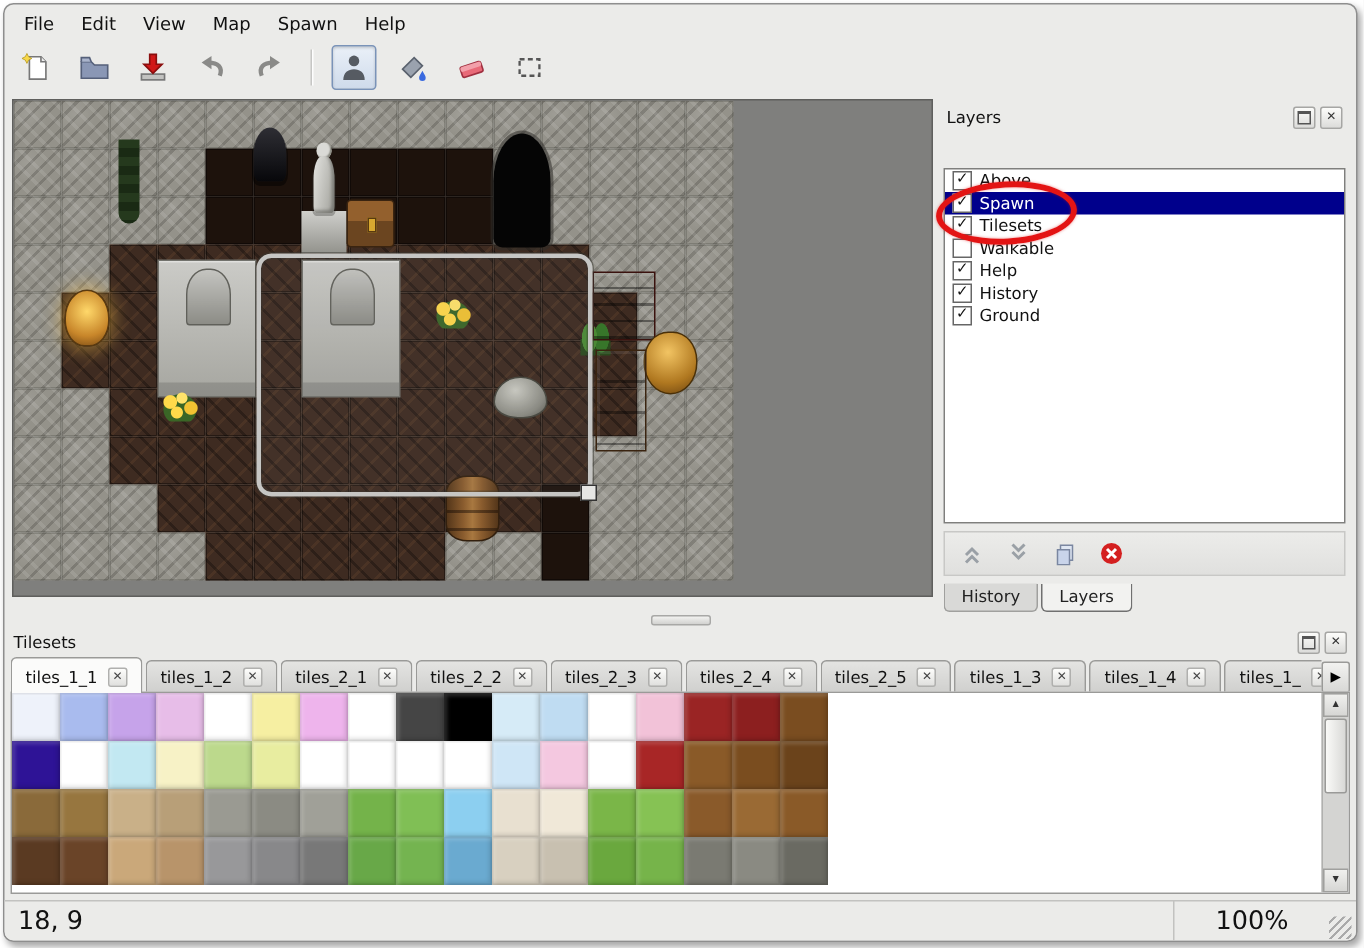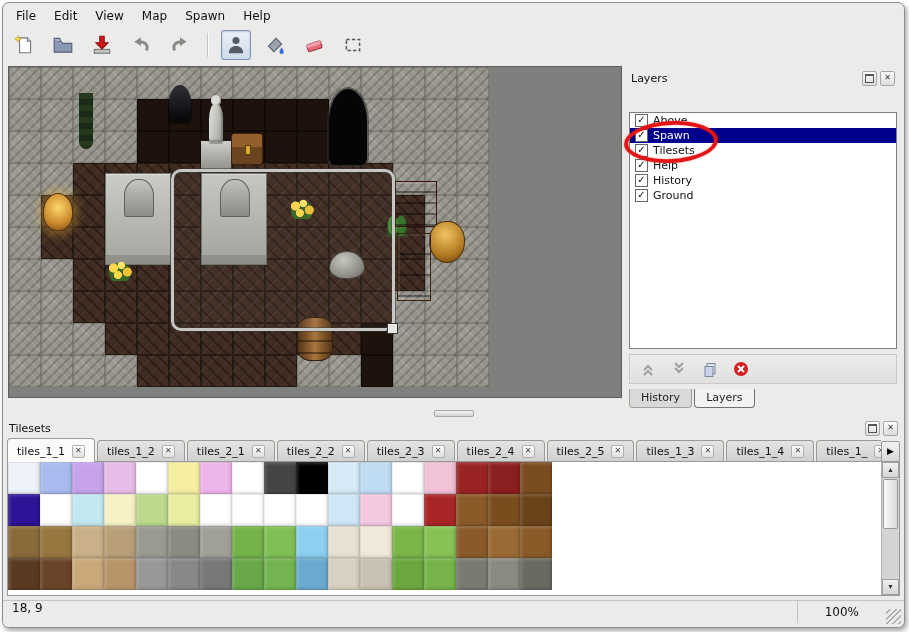--- a/index.html
+++ b/index.html
@@ -136,21 +136,21 @@
     inset 2px 2px 3px rgba(255,255,255,.18),inset -2px -2px 3px rgba(0,0,0,.12);}
   .sb{position:absolute;right:0;top:0;bottom:0;width:17px;background:#d4d4d2;border-left:1px solid #b0b0ae;
     display:flex;flex-direction:column;}
   .sb-btn{height:16px;border:1px solid #a0a09e;background:linear-gradient(#f0f0ee,#d6d6d4);
     font-size:7px;line-height:14px;text-align:center;color:#333;padding:0;}
   .sb-track{flex:1;position:relative;}
   .sb-thumb{position:absolute;left:1px;right:1px;top:1px;height:48px;border:1px solid #9a9a98;
     border-radius:2px;background:linear-gradient(90deg,#fafaf8,#d8d8d6);}
   
   .statusbar{position:absolute;left:0;right:0;bottom:0;height:26px;border-top:1px solid #c2c2c0;
-    display:flex;align-items:flex-start;font-size:12px;background:#ebebe9;}
+    display:flex;align-items:center;font-size:17px;background:#ebebe9;}
   .status-coords{padding-left:9px;flex:1;}
   .zoom-cell{border-left:1px solid #c2c2c0;padding:4px 27px;}
   .resize-grip{width:15px;height:15px;margin:8px 3px 0 0;
     background:repeating-linear-gradient(135deg,transparent 0 2.5px,#aaa 2.5px 4px);}
 </style>
 </head>
 <body>
 
 <div class="window">
 
@@ -416,20 +416,24 @@
         </div>
         <div class="layer-row sel">
           <span class="cb">✓</span>
           <span>Spawn</span>
         </div>
         <div class="layer-row">
           <span class="cb">✓</span>
           <span>Tilesets</span>
         </div>
         <div class="layer-row">
+          <span class="cb"></span>
+          <span>Walkable</span>
+        </div>
+        <div class="layer-row">
           <span class="cb">✓</span>
           <span>Help</span>
         </div>
         <div class="layer-row">
           <span class="cb">✓</span>
           <span>History</span>
         </div>
         <div class="layer-row">
           <span class="cb">✓</span>
           <span>Ground</span>

